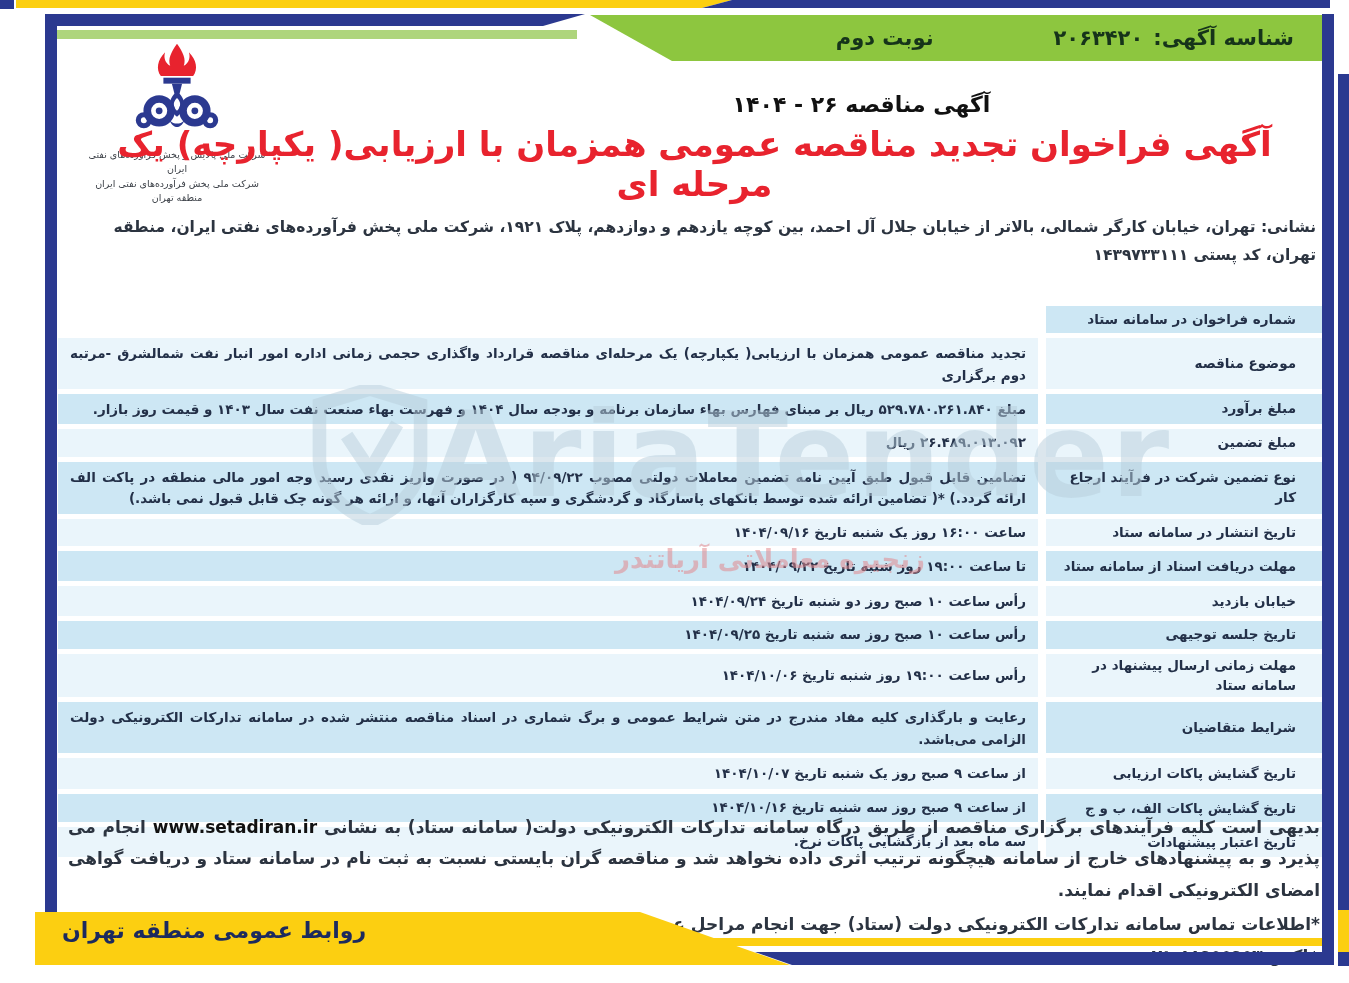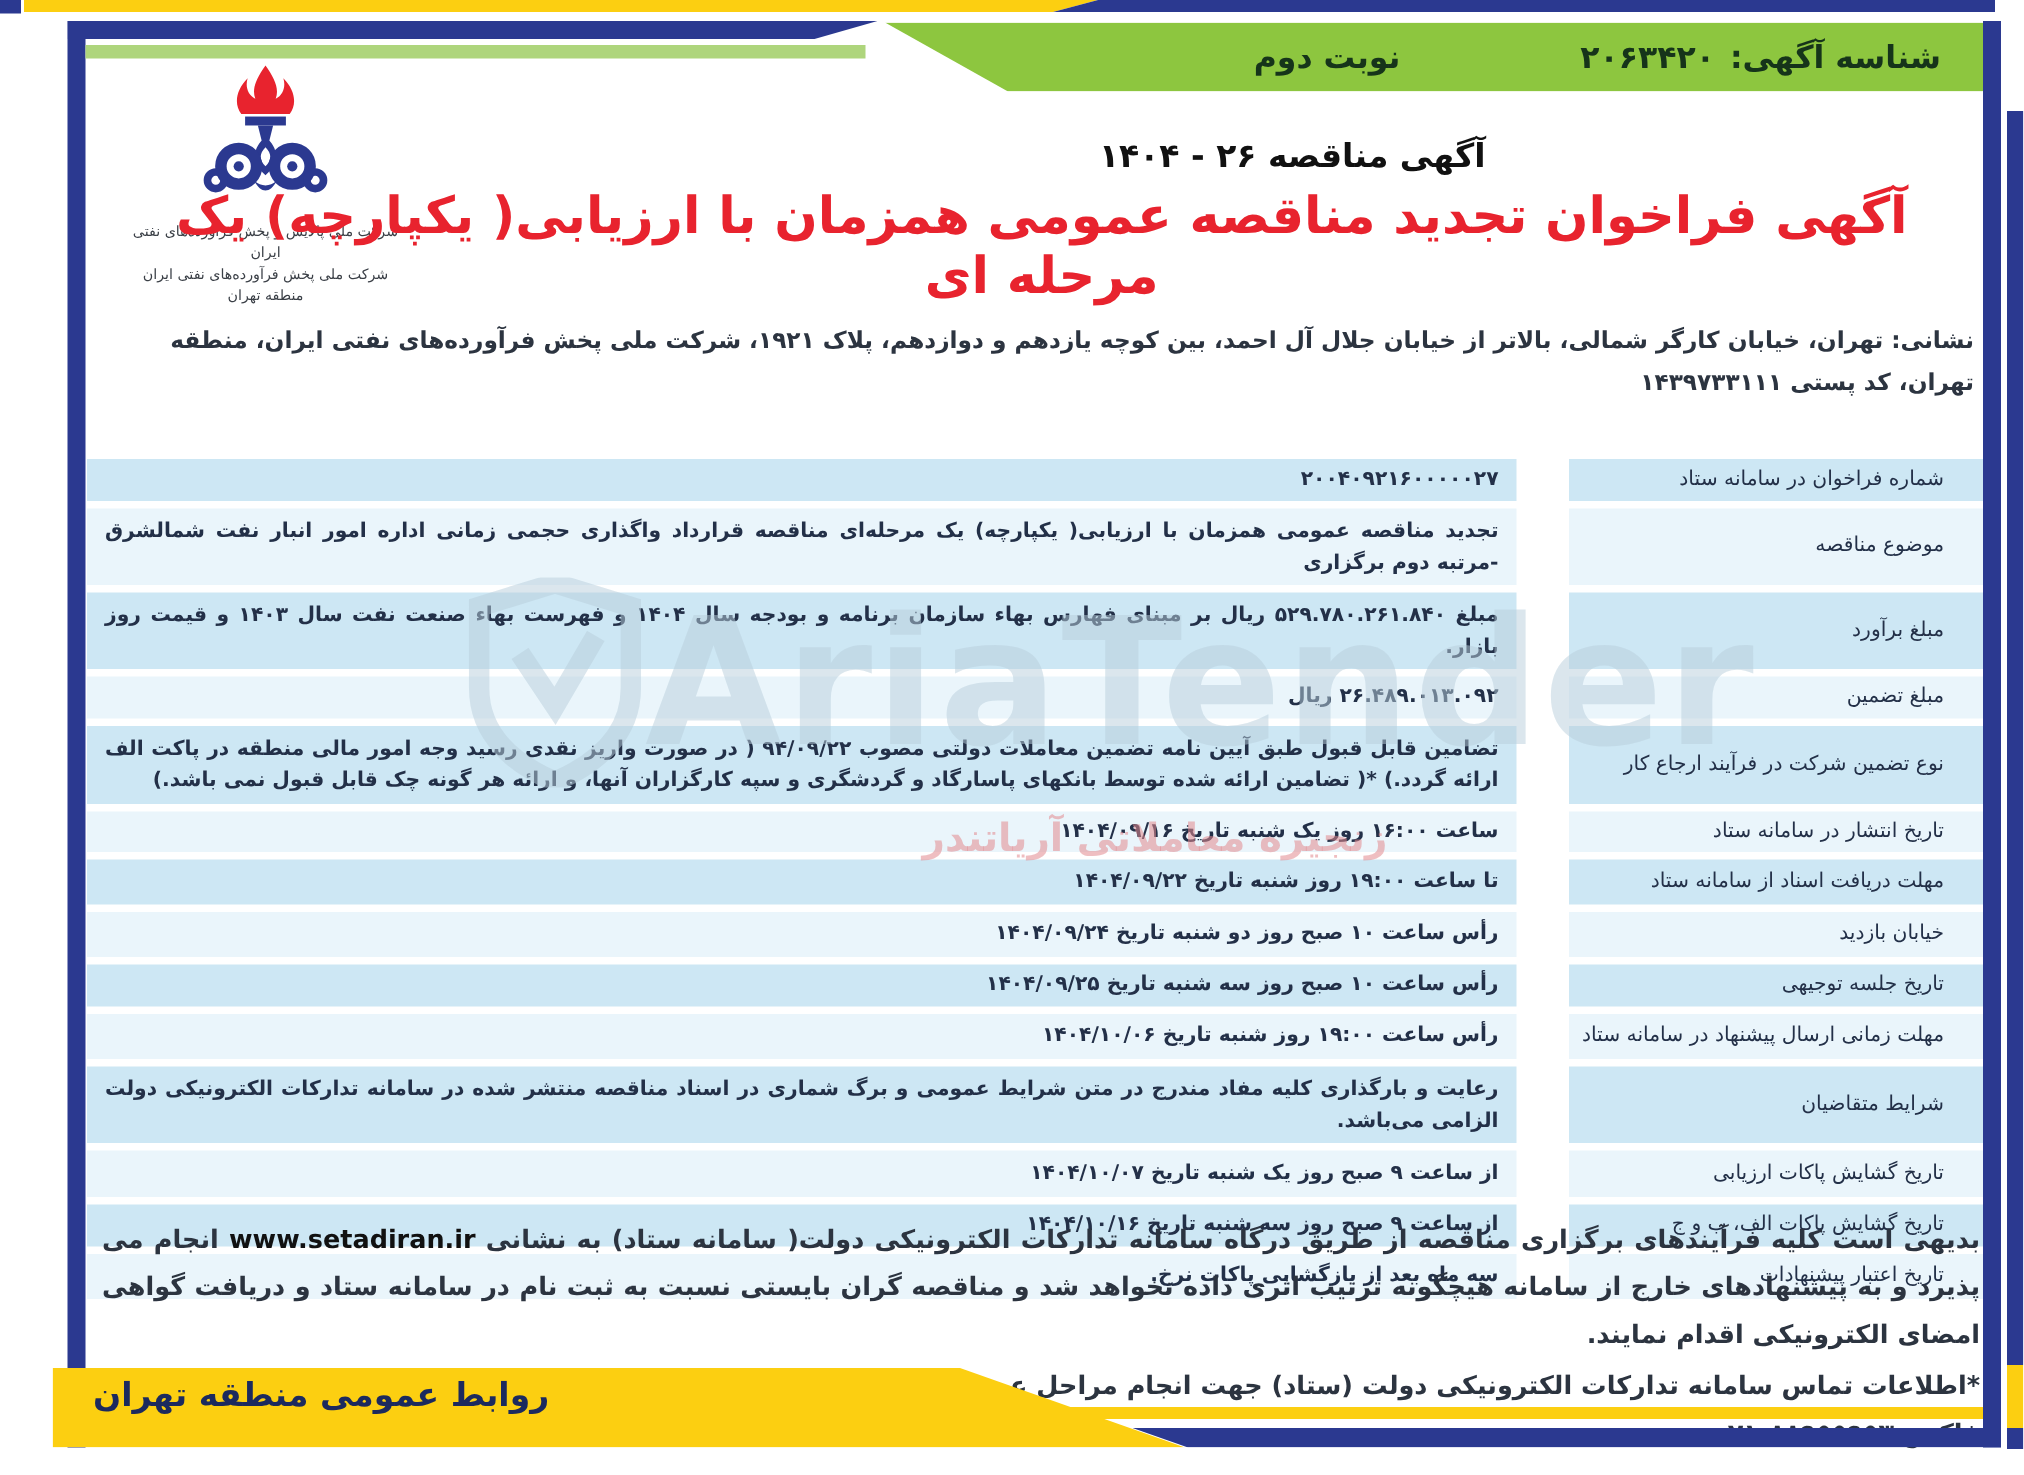--- a/index.html
+++ b/index.html
@@ -57,21 +57,21 @@
   .intro{position:absolute;left:64px;top:212px;width:1252px;direction:rtl;color:var(--text);
     font-size:15.5px;font-weight:600;line-height:1.8;}
   .intro .body{text-align:justify;}
   .intro .address{text-align:right;margin-top:2px;}
 
   
   .tbl{position:absolute;left:58px;top:306px;width:1264px;direction:rtl;}
   .row{display:flex;column-gap:8px;margin-bottom:5px;align-items:stretch;}
   .cell{display:flex;align-items:center;}
   .label{width:276px;flex:0 0 276px;padding:2px 26px 2px 8px;justify-content:flex-start;
-    font-size:13.5px;font-weight:normal;color:var(--ink);line-height:1.45;text-align:right;margin-left:27px;}
+    font-size:13.5px;font-weight:bold;color:var(--ink);line-height:1.45;text-align:right;}
   .value{flex:1;padding:3px 12px;font-size:13.5px;font-weight:bold;color:var(--ink);
     line-height:1.6;text-align:right;justify-content:flex-start;}
   .row.long .value{display:block;text-align:justify;padding-top:5px;}
   .row.odd .cell{background:var(--row-blue);}
   .row.even .cell{background:var(--row-light);}
 
   
   .foot{position:absolute;left:68px;top:812px;width:1252px;direction:rtl;color:var(--text);
     font-size:17px;font-weight:600;line-height:1.85;}
   .foot .p1{text-align:justify;}
@@ -142,21 +142,20 @@
   <div class="kicker">آگهی مناقصه ۲۶ - ۱۴۰۴</div>
   <div class="headline">آگهی فراخوان تجدید مناقصه عمومی همزمان با ارزیابی( یکپارچه) یک مرحله ای</div>
 
   <div class="intro">
     <div class="address">نشانی: تهران، خیابان کارگر شمالی، بالاتر از خیابان جلال آل احمد، بین کوچه یازدهم و دوازدهم، پلاک ۱۹۲۱، شرکت ملی پخش فرآورده‌های نفتی ایران، منطقه تهران، کد پستی ۱۴۳۹۷۳۳۱۱۱</div>
   </div>
 
   <div class="tbl" id="tender-table">
     <div class="row odd" style="min-height: 27px;">
       <div class="cell label">شماره فراخوان در سامانه ستاد</div>
-      <div class="cell value">۲۰۰۴۰۹۲۱۶۰۰۰۰۰۲۷</div>
     </div>
 
     <div class="row even long" style="min-height: 34px;">
       <div class="cell label">موضوع مناقصه</div>
       <div class="cell value">تجدید مناقصه عمومی همزمان با ارزیابی( یکپارچه) یک مرحله‌ای مناقصه قرارداد واگذاری حجمی زمانی اداره امور انبار نفت شمالشرق -مرتبه دوم برگزاری</div>
     </div>
 
     <div class="row odd long" style="min-height: 30px;">
       <div class="cell label">مبلغ برآورد</div>
       <div class="cell value">مبلغ ۵۲۹.۷۸۰.۲۶۱.۸۴۰ ریال بر مبنای فهارس بهاء سازمان برنامه و بودجه سال ۱۴۰۴ و فهرست بهاء صنعت نفت سال ۱۴۰۳ و قیمت روز بازار.</div>

